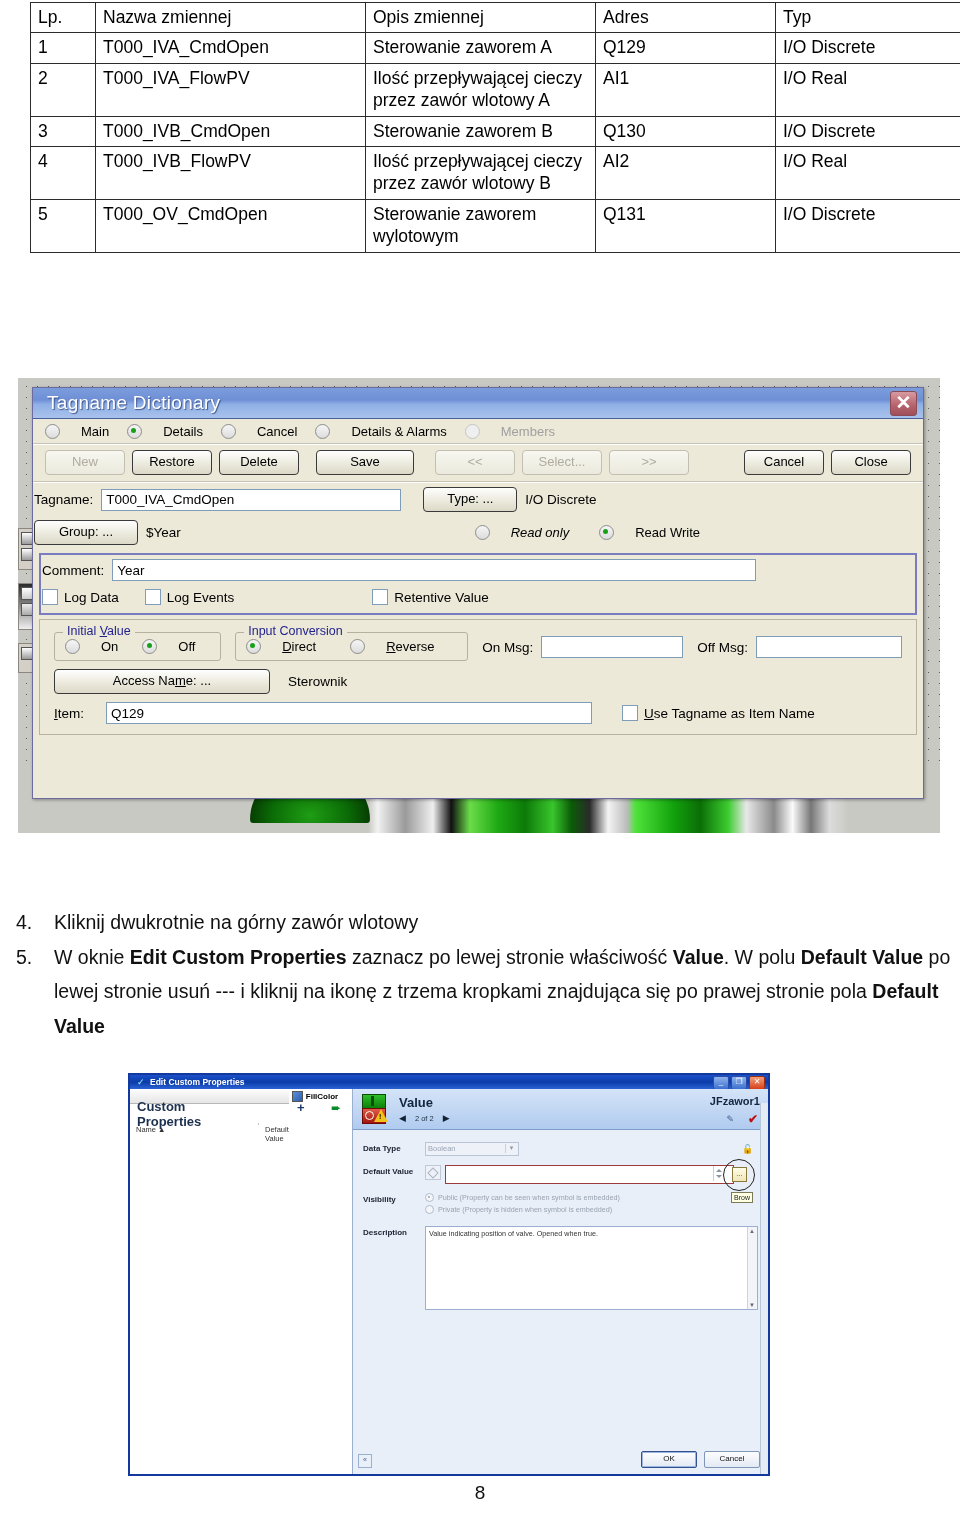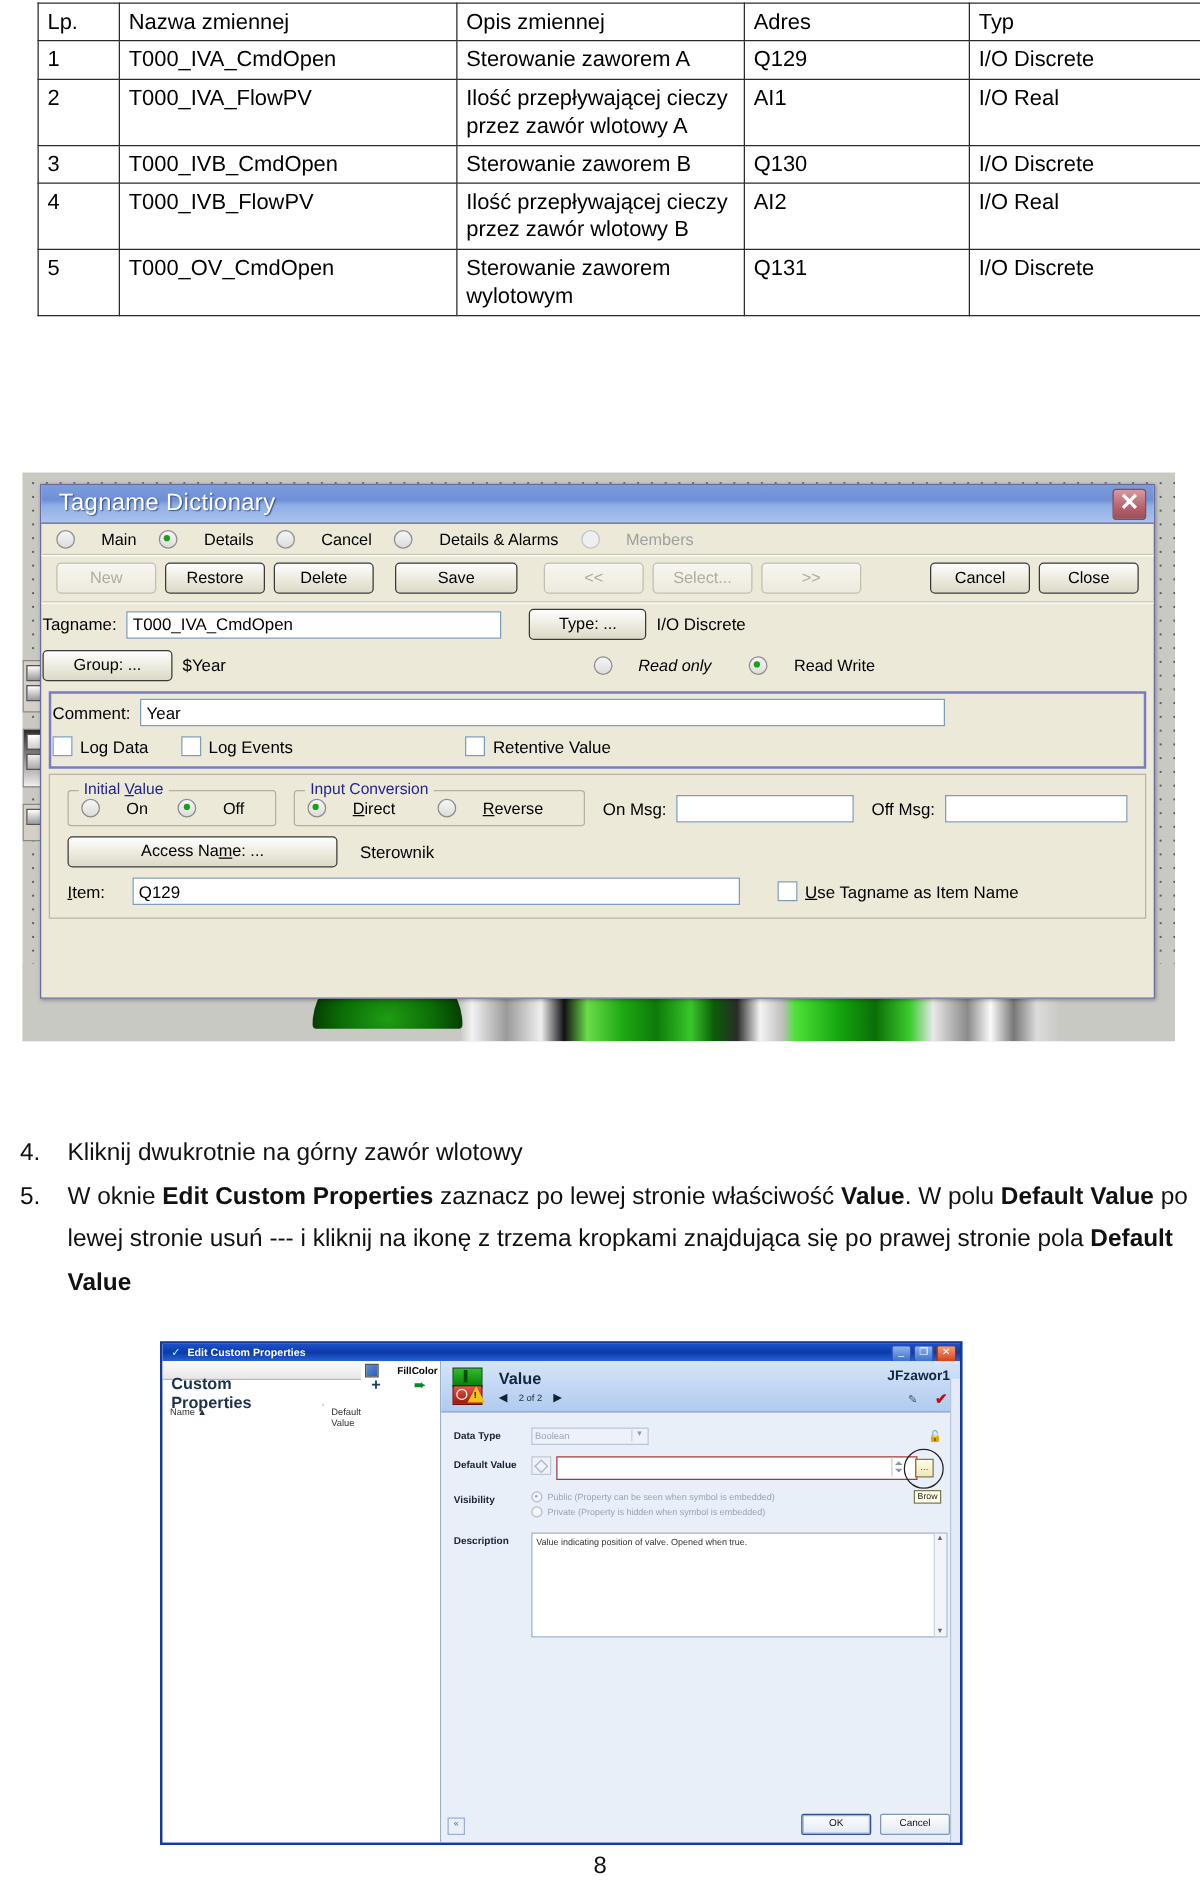--- a/index.html
+++ b/index.html
@@ -179,21 +179,21 @@
   .lp-head .garrow{position:absolute;left:201px;top:12px;font-size:12px;color:#0a8a2a;cursor:pointer;}
   .listhdr{
     display:flex;height:14px;background:linear-gradient(#fcfcfc,#e6e6e6);
     border-bottom:1px solid #b7b7b7;font-size:7.5px;color:#333;
   }
   .listhdr div{padding:2px 0 0 6px;margin-top:34px;}
   .ch-name{width:122px;border-right:1px solid #c4c4c4;}
   .ch-def{flex:1;}
   .listrow{display:flex;height:14px;font-size:8px;align-items:center;}
   .listrow.sel{background:#f0e6d8;}
-  .listrow .cn{width:122px;display:flex;align-items:center;gap:15px;padding-left:3px;font-weight:bold;}
+  .listrow .cn{width:122px;display:flex;align-items:center;gap:3px;padding-left:3px;font-weight:bold;}
   .listrow .cd{flex:1;font-weight:bold;padding-left:6px;}
   .micro{width:9px;height:9px;flex:0 0 auto;border:1px solid #555;}
   .micro.blue{background:linear-gradient(135deg,#5b8fd8,#2a5fae);}
   .micro.multi{background:linear-gradient(90deg,#d44 0 33%,#4a4 33% 66%,#44d 66% 100%);}
   .lp-listfill{flex:1;background:#fff;border-bottom:1px solid #b7b7b7;}
   .statusbox{
     margin:3px;border:1px solid #9b9b9b;background:#fff;height:96px;padding:3px 4px;
     font-size:6.6px;line-height:1.35;color:#333;overflow:hidden;
   }
   .statusbox .sh{display:block;margin-bottom:4px;color:#222;}

